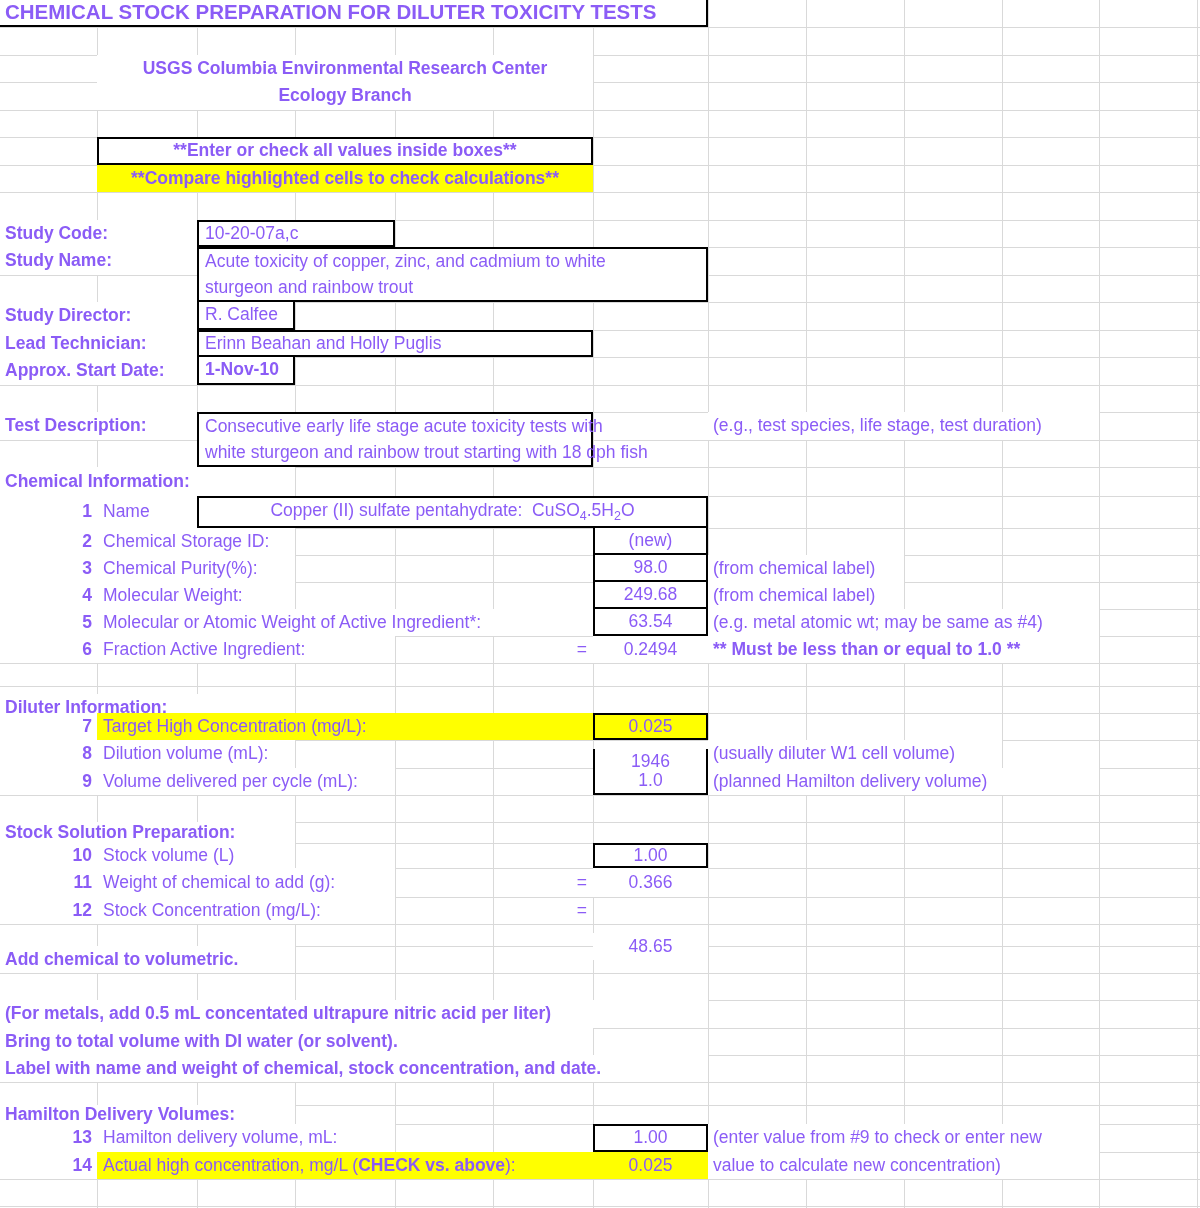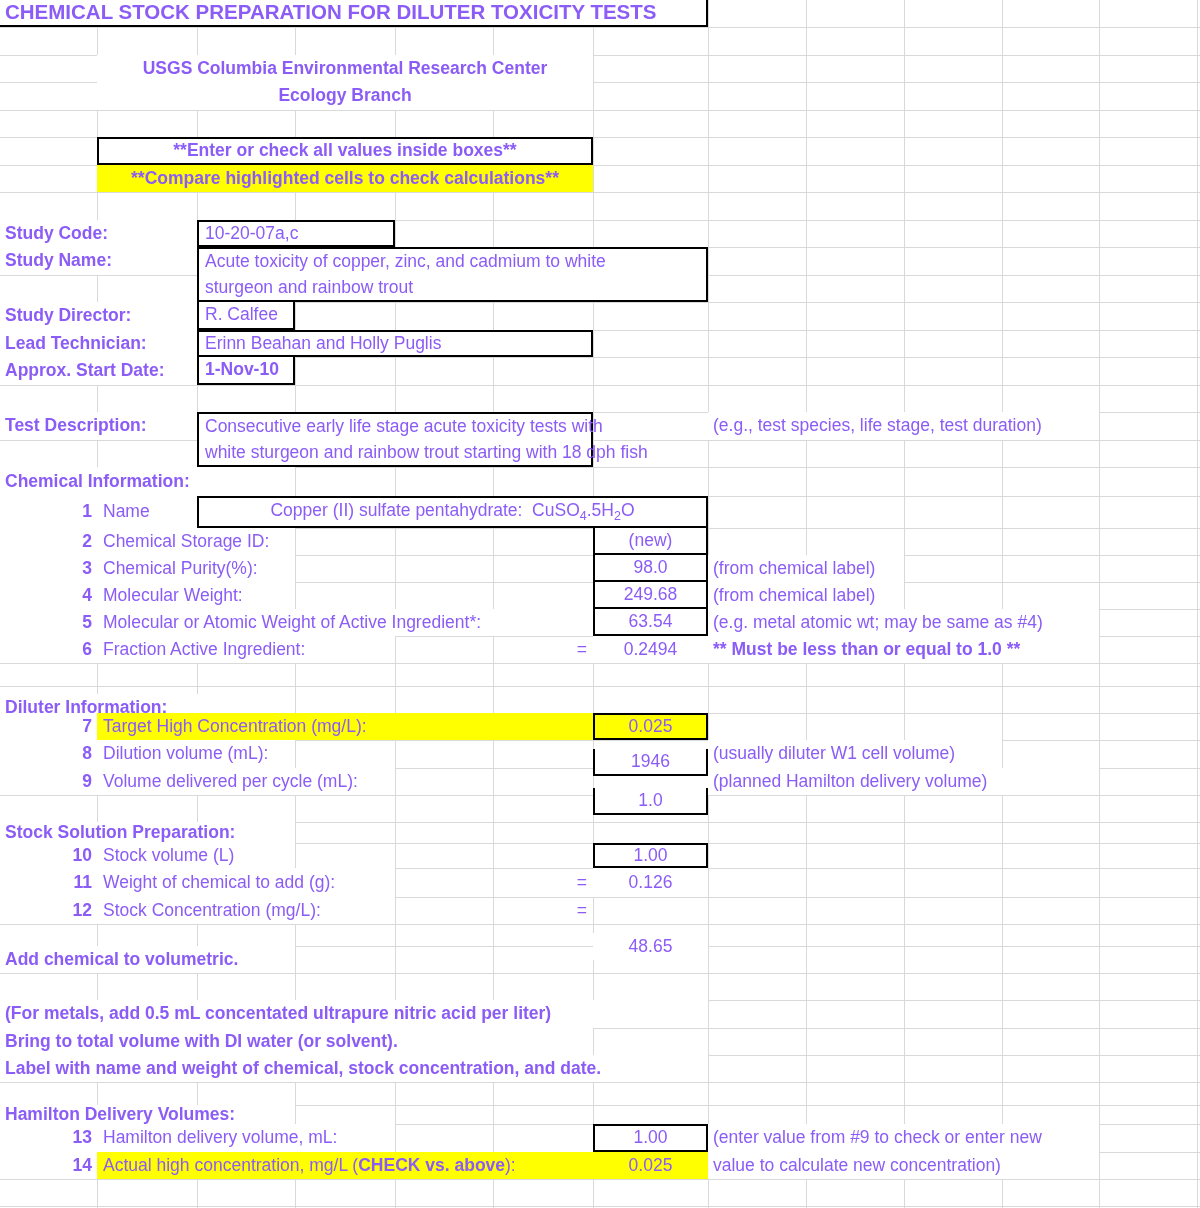--- a/index.html
+++ b/index.html
@@ -157,33 +157,33 @@
   <div class="cell yellow pb" style="left:97px;top:713px;width:496px;height:27px;">Target High Concentration (mg/L):</div>
   <div class="cell box yellow center" style="left:593px;top:713px;width:115px;height:27px;">0.025</div>
 
   <div class="cell b right" style="left:0;top:740px;width:97px;height:28px;">8</div>
   <div class="cell pb" style="left:97px;top:740px;width:198px;height:28px;">Dilution volume (mL):</div>
   <div class="cell box nt center" style="left:593px;top:740px;width:115px;height:27px;margin-top:9px;">1946</div>
   <div class="cell" style="left:708px;top:740px;width:294px;height:28px;">(usually diluter W1 cell volume)</div>
 
   <div class="cell b right" style="left:0;top:768px;width:97px;height:27px;">9</div>
   <div class="cell pb" style="left:97px;top:768px;width:298px;height:27px;">Volume delivered per cycle (mL):</div>
-  <div class="cell box nt center" style="left:593px;top:768px;width:115px;height:27px;margin-top:20px;">1.0</div>
+  <div class="cell box nt center" style="left:593px;top:768px;width:115px;height:27px;">1.0</div>
   <div class="cell" style="left:708px;top:768px;width:391px;height:27px;">(planned Hamilton delivery volume)</div>
 
   <div class="cell b" style="left:0;top:822px;width:295px;height:21px;">Stock Solution Preparation:</div>
 
   <div class="cell b right" style="left:0;top:843px;width:97px;height:25px;">10</div>
   <div class="cell pb" style="left:97px;top:843px;width:198px;height:25px;">Stock volume (L)</div>
   <div class="cell box center" style="left:593px;top:843px;width:115px;height:25px;">1.00</div>
 
   <div class="cell b right" style="left:0;top:868px;width:97px;height:29px;">11</div>
   <div class="cell pb" style="left:97px;top:868px;width:298px;height:29px;">Weight of chemical to add (g):</div>
   <div class="cell right clear" style="left:493px;top:868px;width:100px;height:29px;padding-right:6px;">=</div>
-  <div class="cell center" style="left:593px;top:868px;width:115px;height:29px;">0.126</div>
+  <div class="cell center" style="left:593px;top:868px;width:115px;height:29px;">0.366</div>
 
   <div class="cell b right" style="left:0;top:897px;width:97px;height:27px;">12</div>
   <div class="cell pb" style="left:97px;top:897px;width:298px;height:27px;">Stock Concentration (mg/L):</div>
   <div class="cell right clear" style="left:493px;top:897px;width:100px;height:27px;padding-right:6px;">=</div>
   <div class="cell center" style="left:593px;top:933px;width:115px;height:27px;">48.65</div>
 
   <div class="cell b" style="left:0;top:946px;width:295px;height:27px;">Add chemical to volumetric.</div>
   <div class="cell b" style="left:0;top:1000px;width:708px;height:28px;">(For metals, add 0.5 mL concentated ultrapure nitric acid per liter)</div>
   <div class="cell b" style="left:0;top:1028px;width:593px;height:27px;">Bring to total volume with DI water (or solvent).</div>
   <div class="cell b" style="left:0;top:1055px;width:708px;height:27px;">Label with name and weight of chemical, stock concentration, and date.</div>

